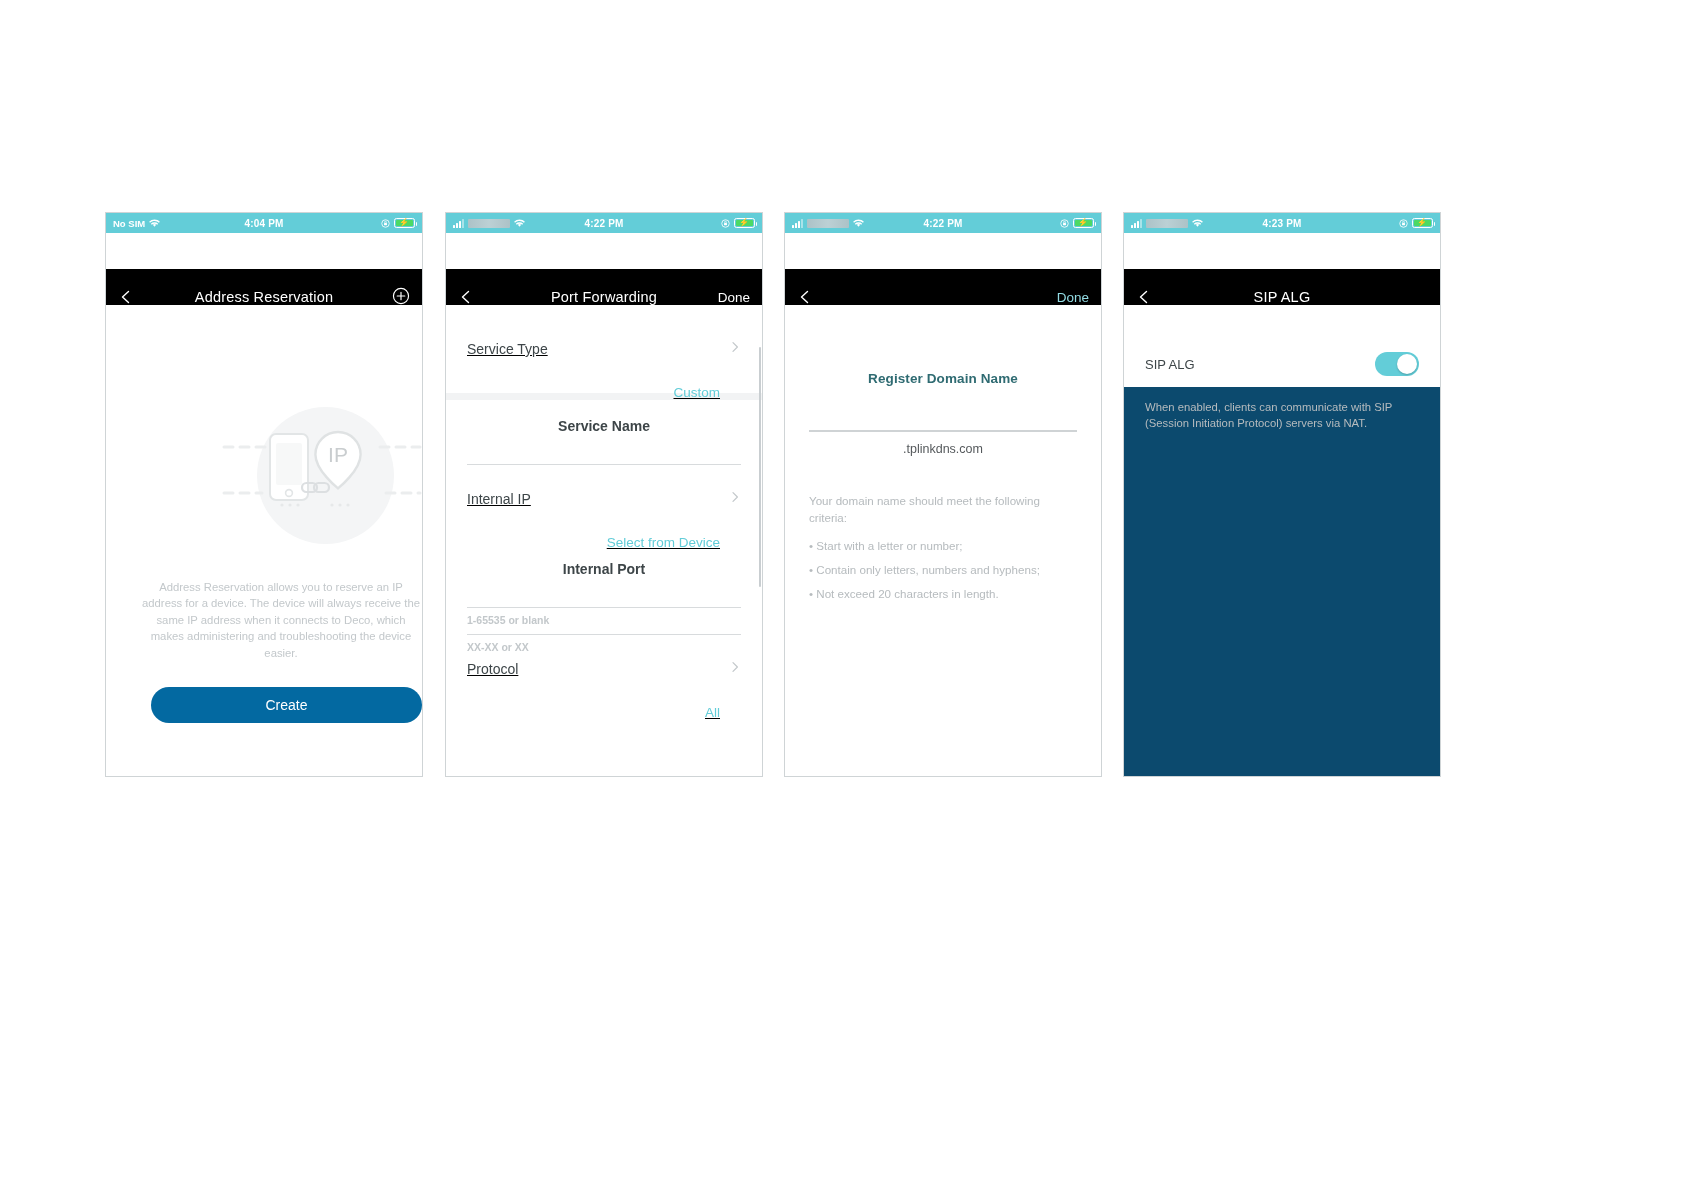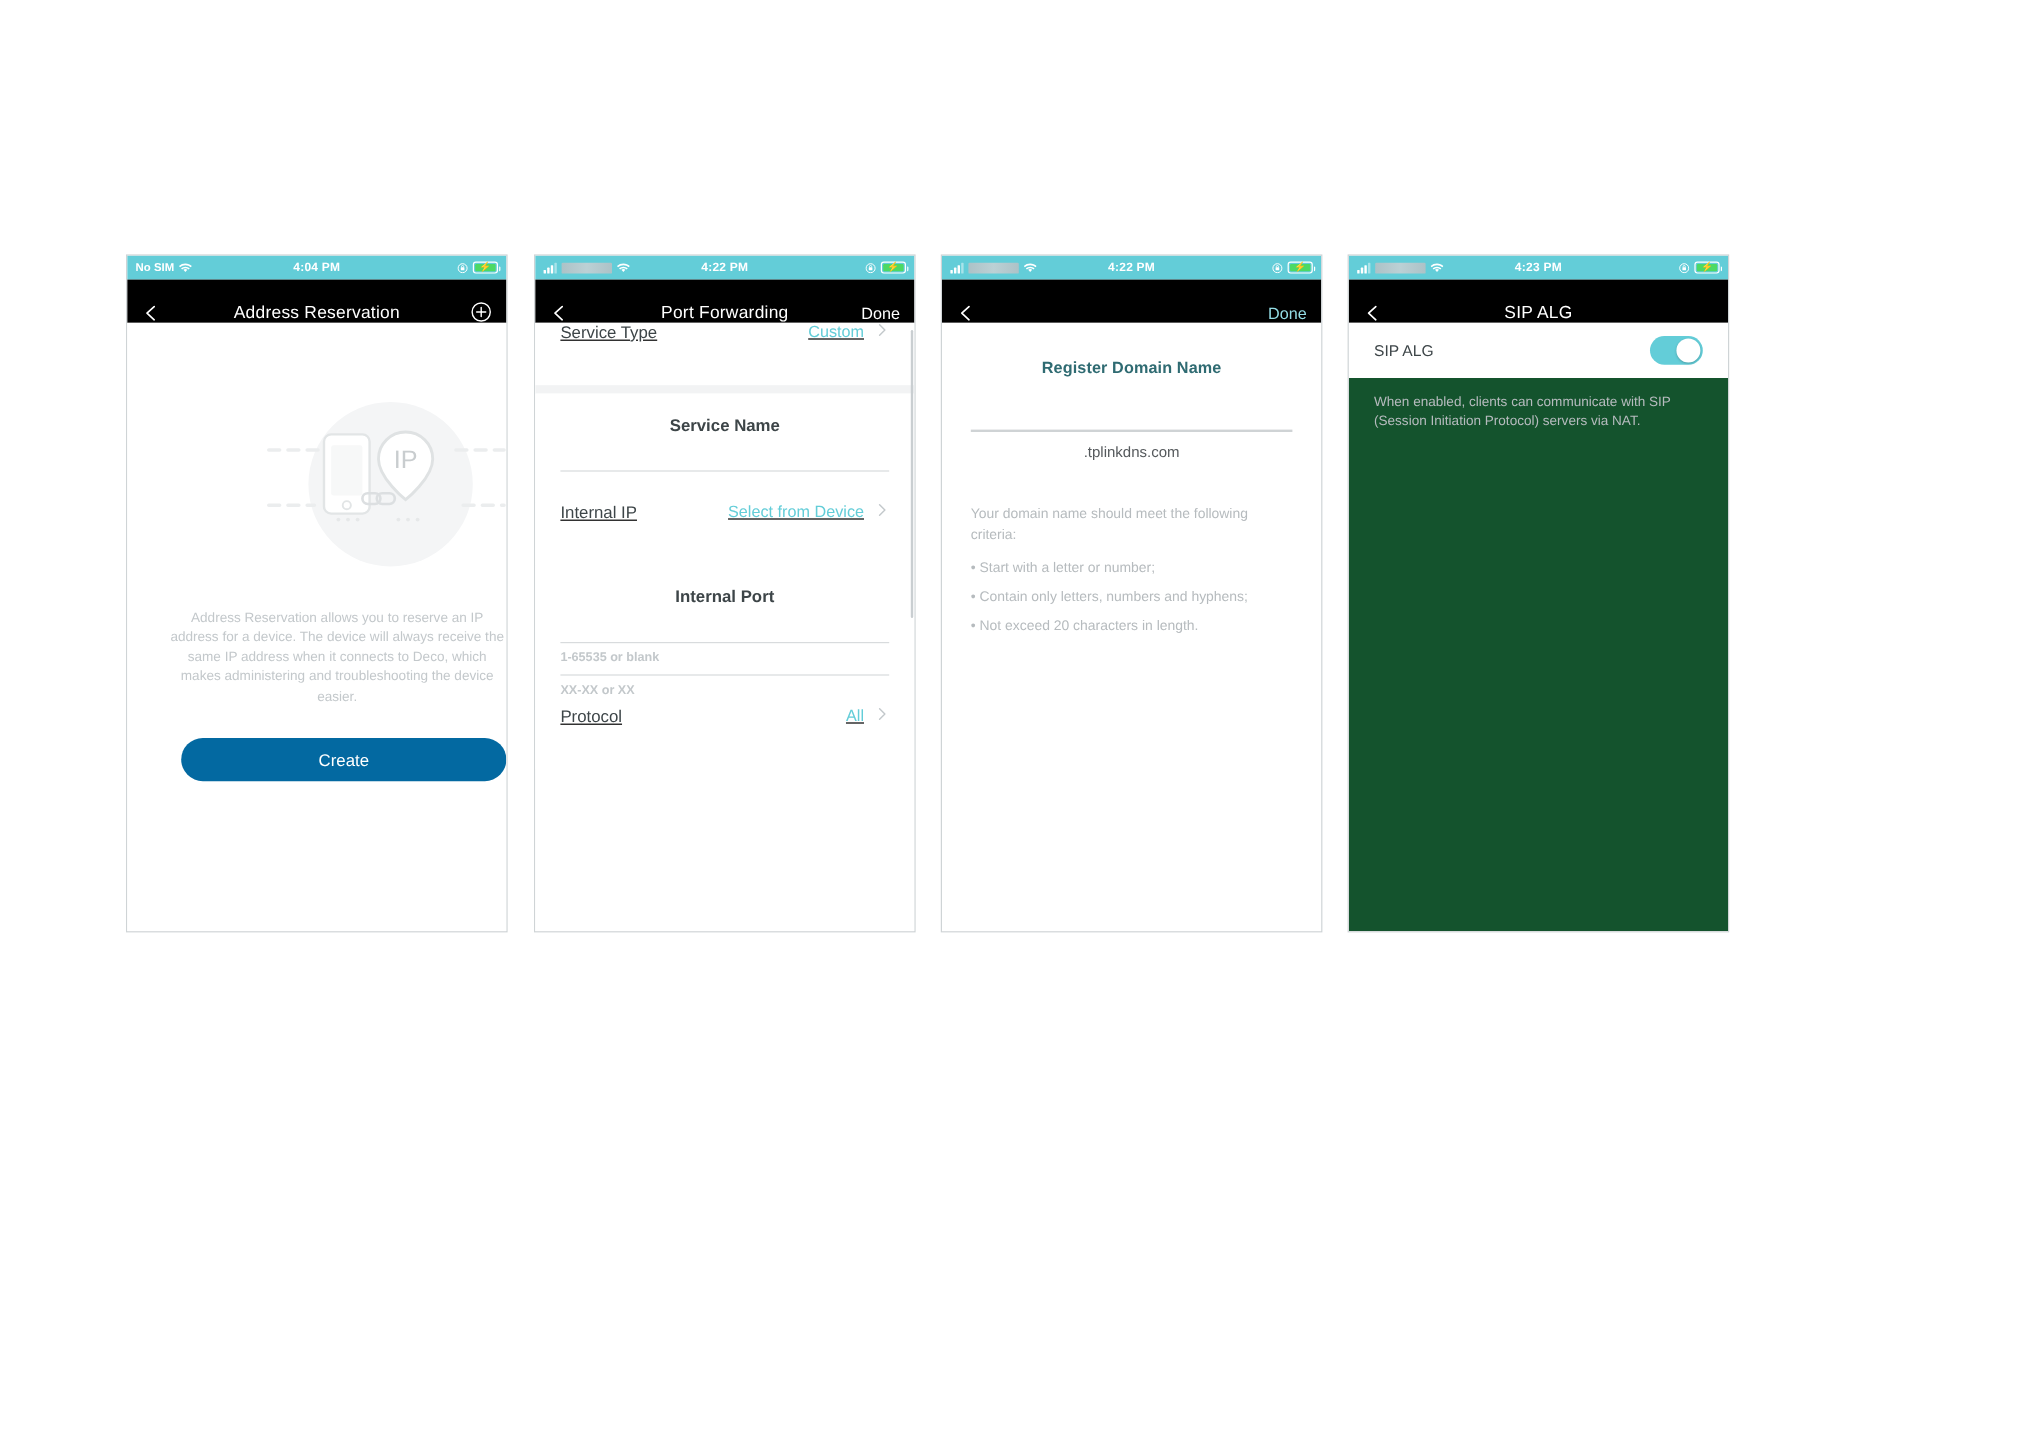--- a/index.html
+++ b/index.html
@@ -11,21 +11,21 @@
   }
   .stage { position: relative; width: 1684px; height: 1191px; }
 
   
   .phone {
     position: absolute;
     width: 318px; height: 565px;
     background: #ffffff;
     border: 1px solid #cfd4d6;
     overflow: hidden;
-    display: flex; flex-direction: column;
+    display: flex; flex-direction: column; gap: 36px;
   }
   #phone1 { left: 105px; top: 212px; }
   #phone2 { left: 445px; top: 212px; }
   #phone3 { left: 784px; top: 212px; }
   #phone4 { left: 1123px; top: 212px; }
 
   
   .statusbar {
     height: 20px; flex: 0 0 20px;
     background: #63cdd8;
@@ -112,21 +112,21 @@
     margin-top: 26px; width: 271px; height: 36px;
     background: #0369a1; border: none; border-radius: 18px;
     color: #ffffff; font-size: 14px; font-family: "Liberation Sans", sans-serif;
     cursor: pointer;
   }
   .row {
     height: 52px; display: flex; align-items: flex-start;
     padding: 0 21px; background: #ffffff; text-decoration: underline;
   }
   .row-label { font-size: 14px; color: #3d4548; }
-  .row-value { margin-left: auto; font-size: 13.5px; color: #63cdd8; }
+  .row-value { margin-left: auto; font-size: 13.5px; color: #63cdd8; margin-top: 44px; }
   .row-chev { margin-left: 9px; width: 12px; height: 12px; }
   .sep-thick { height: 7px; background: #f2f3f4; }
   .field-block { padding: 0 21px; background: #ffffff; font-weight: bold; }
   .field-title {
     text-align: center; font-size: 14px; color: #3d4548;
     padding-top: 18px; padding-bottom: 30px;
   }
   .field-line { height: 1px; background: #d8dbdd; }
   .field-hint { font-size: 10.5px; color: #c3c8cb; padding-top: 6px; height: 26px; }
   .scroll-ind {
@@ -156,21 +156,21 @@
   .switch {
     margin-left: auto; width: 44px; height: 24px;
     background: #63cdd8; border-radius: 12px; position: relative; cursor: pointer;
   }
   .switch .knob {
     position: absolute; right: 2px; top: 2px;
     width: 20px; height: 20px; border-radius: 50%;
     background: #ffffff; box-shadow: 0 1px 2px rgba(0,0,0,.22);
   }
   .note-panel {
-    background: #14532d; padding: 12px 21px 16px;
+    background: #0c4a6e; padding: 12px 21px 16px;
     color: #b6bbbe; font-size: 11.3px; line-height: 1.45;
     flex: 1 1 auto;
   }
 </style>
 </head>
 <body>
 
 <div class="stage">
 
   <div class="phone" id="phone1">

